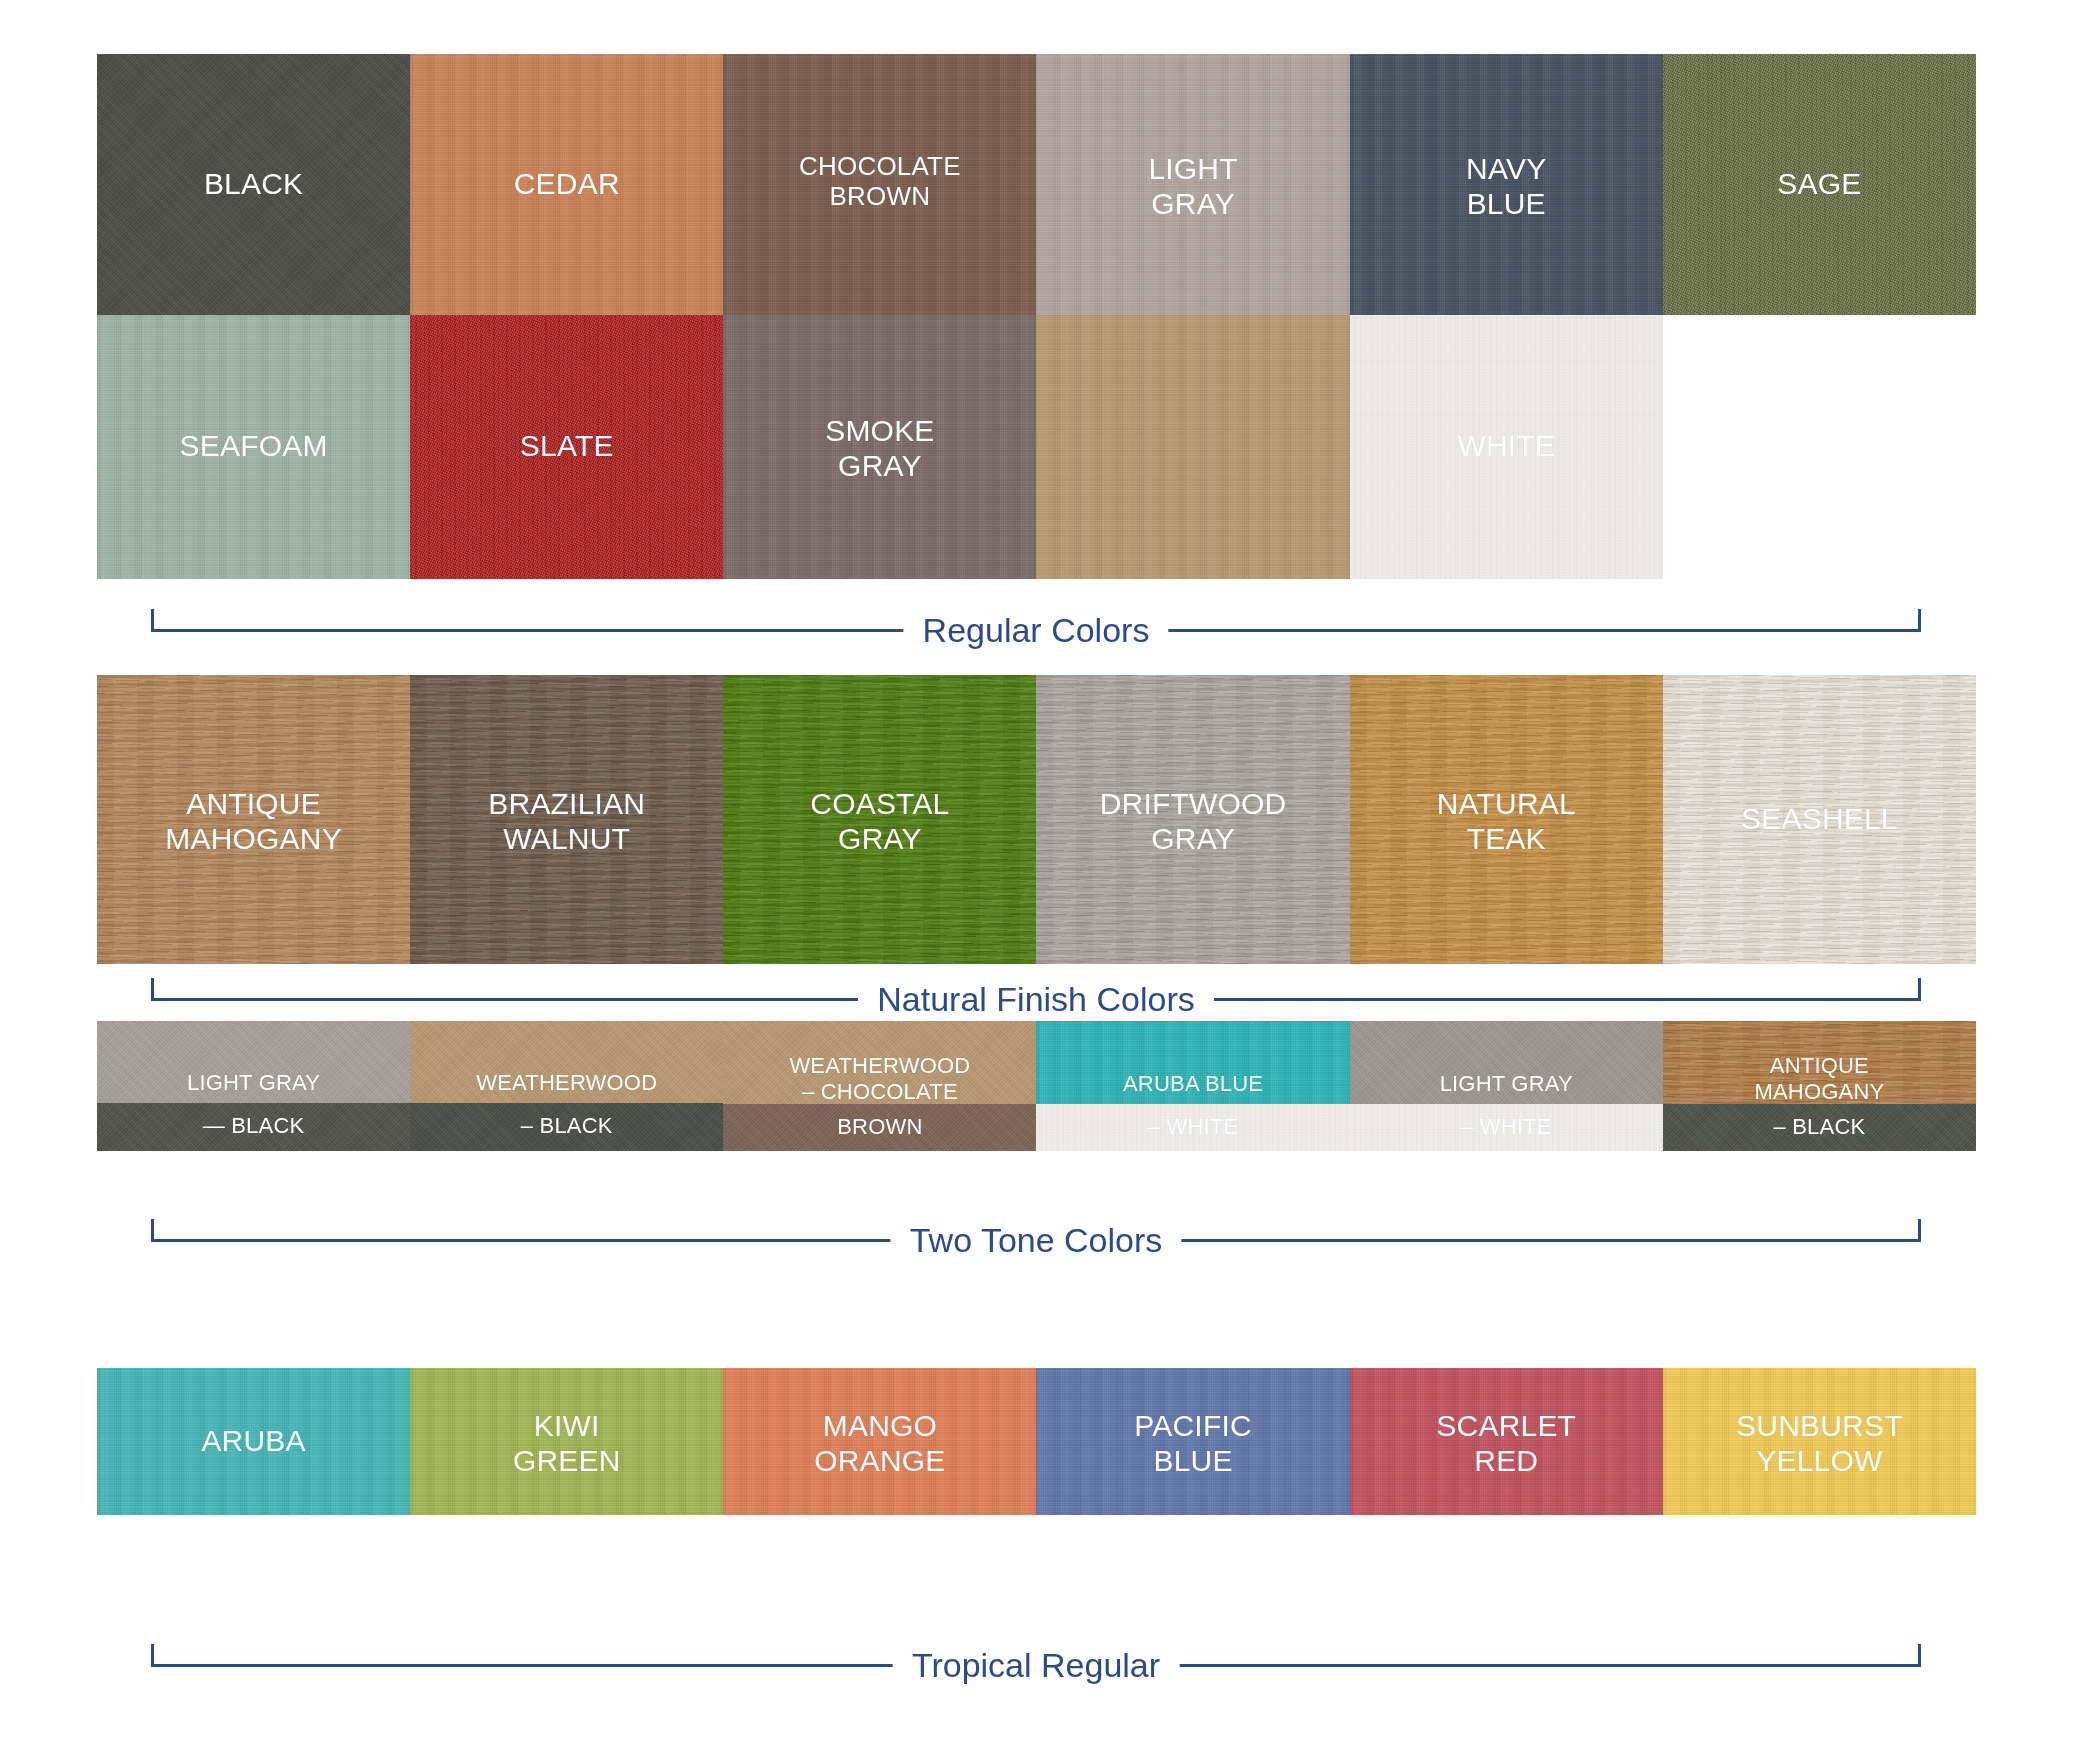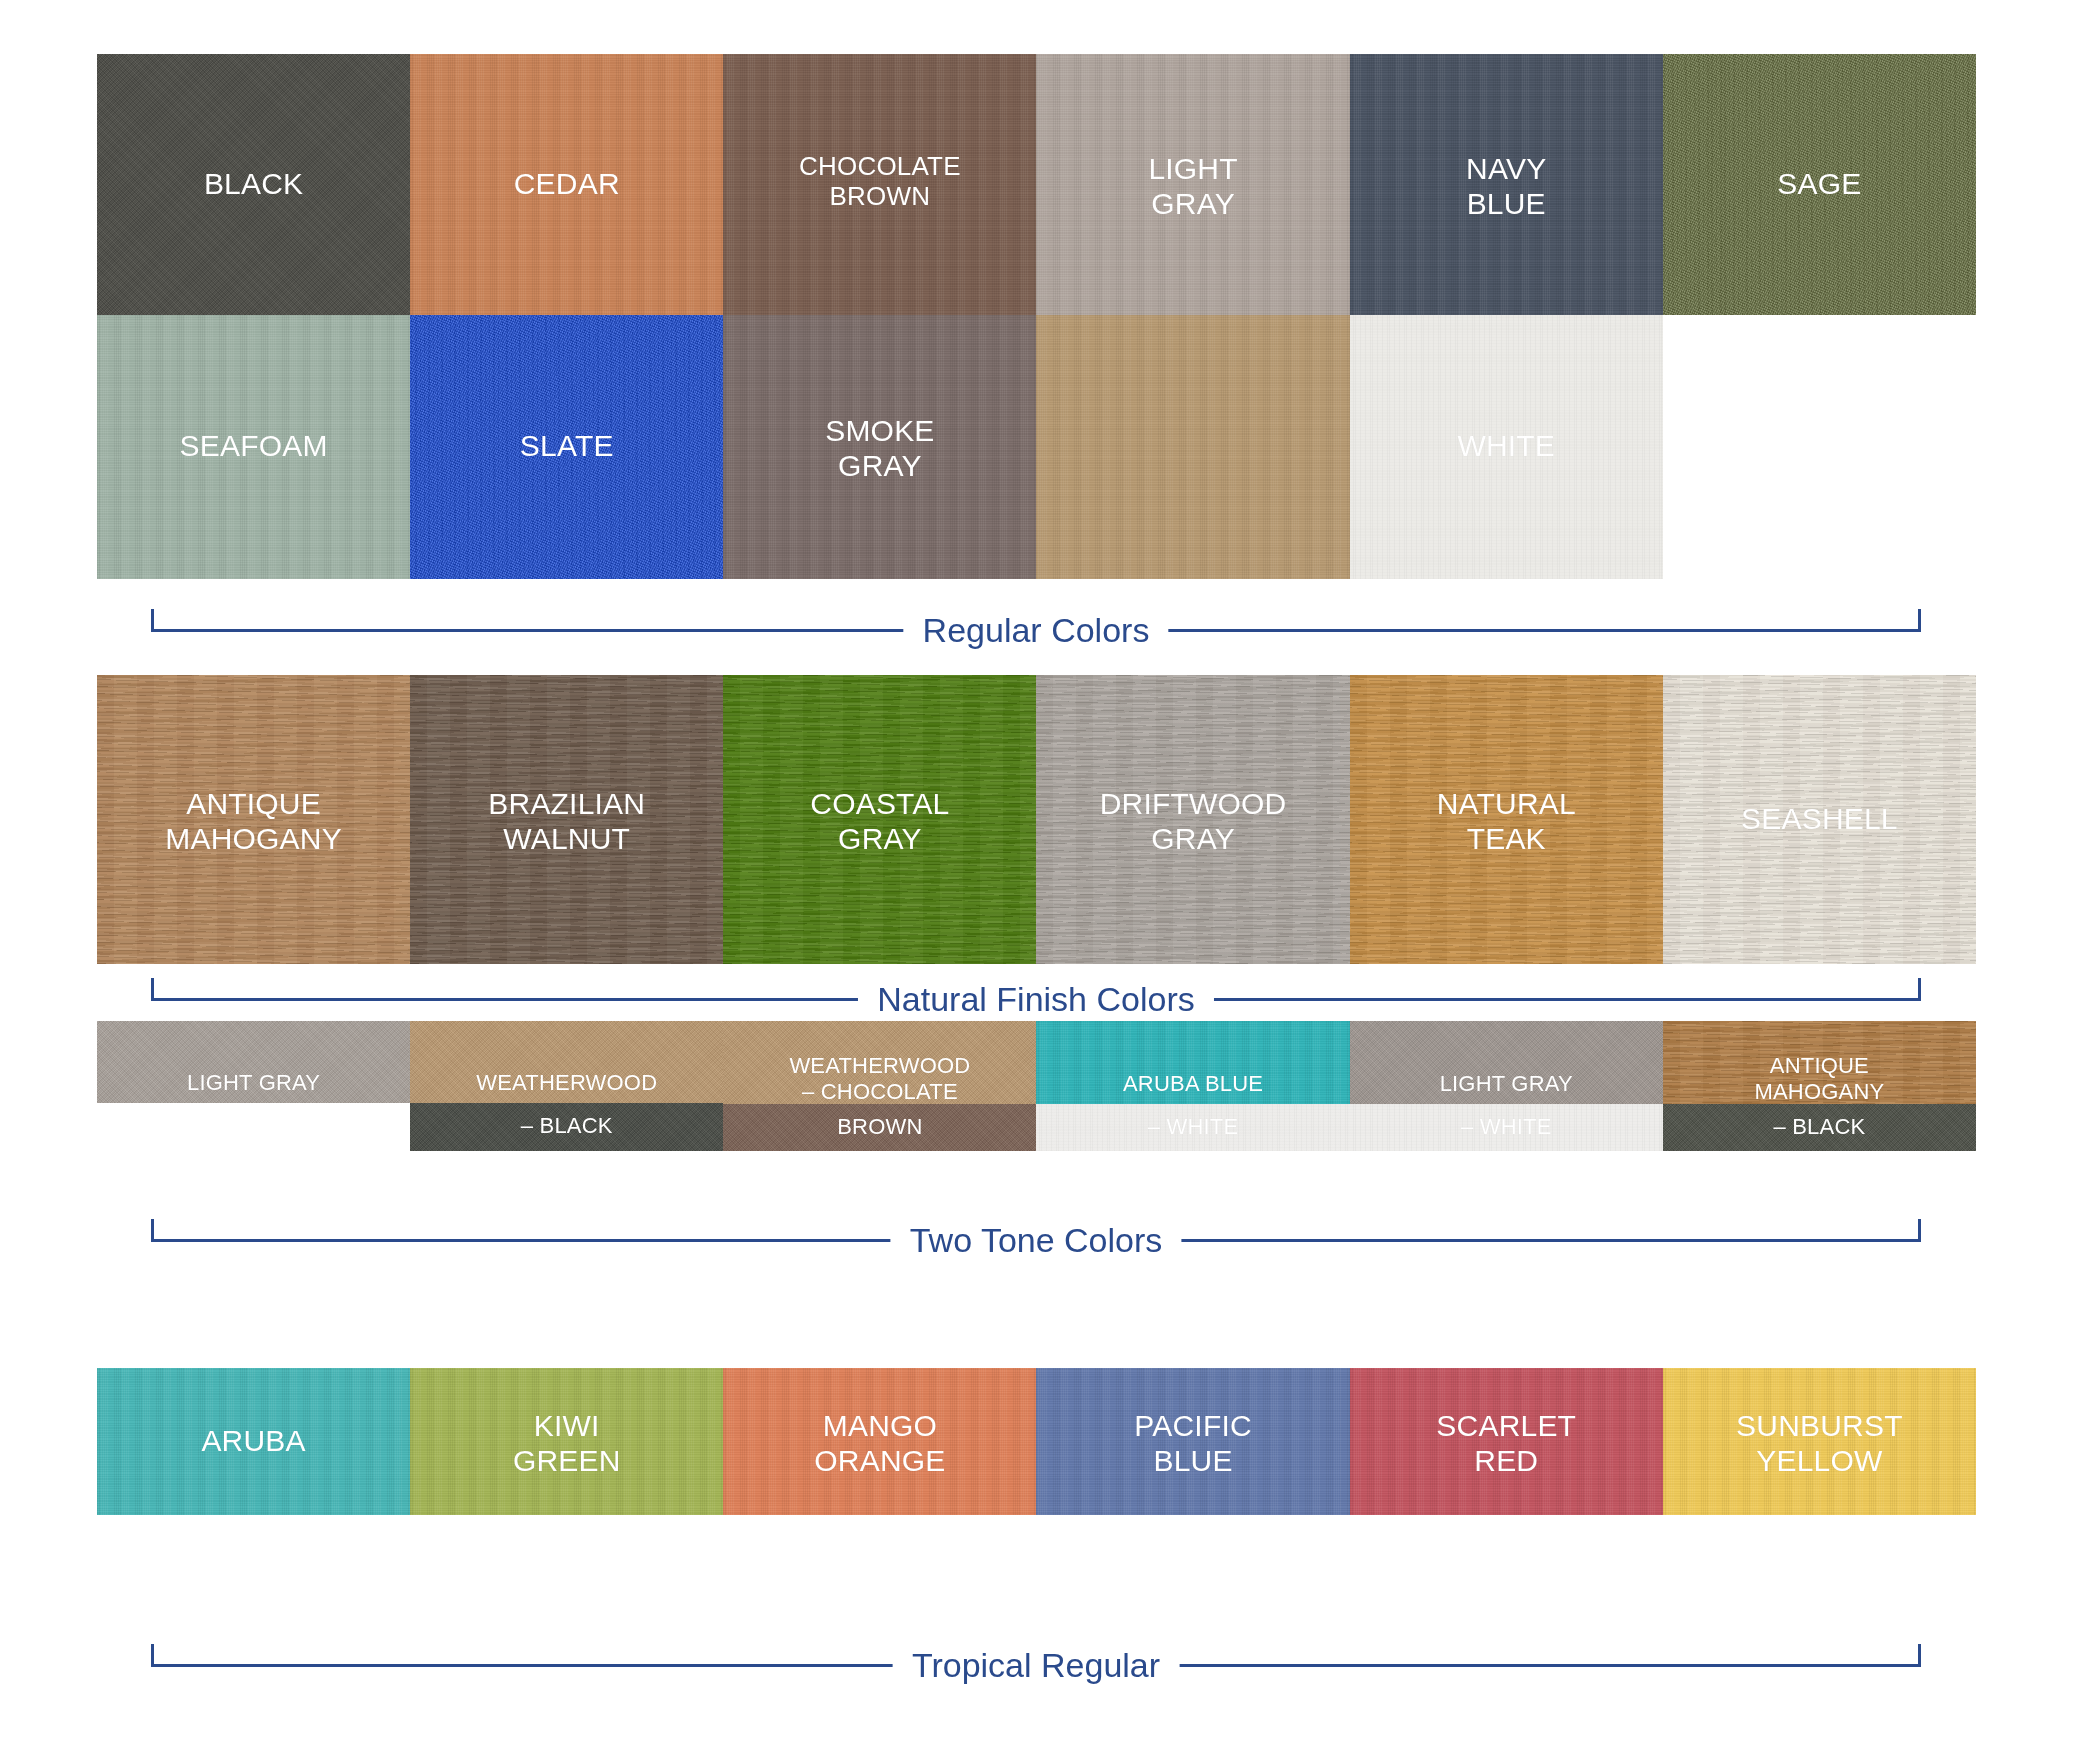--- a/index.html
+++ b/index.html
@@ -111,21 +111,21 @@
         </div>
       </div>
     </div>
     <div class="grid" style="top: 315px; height: 264px;">
       <div class="cell" style="background: rgb(159, 179, 166);">
         <div class="tex v"></div>
         <div class="label" style="color: rgb(255, 255, 255); font-size: 30px; top: calc(50% - 19px);">
           <div>SEAFOAM</div>
         </div>
       </div>
-      <div class="cell" style="background: #1d4ed8;">
+      <div class="cell" style="background: #b91c1c;">
         <div class="tex sp"></div>
         <div class="label" style="color: rgb(255, 255, 255); font-size: 30px; top: calc(50% - 19px);">
           <div>SLATE</div>
         </div>
       </div>
       <div class="cell" style="background: rgb(123, 108, 105);">
         <div class="tex v"></div>
         <div class="label" style="color: rgb(255, 255, 255); font-size: 30px; top: calc(50% - 34px);">
           <div>SMOKE</div>
           <div>GRAY</div>
@@ -199,20 +199,26 @@
     </div>
     <div class="grid" style="top: 1021px; height: 130px;">
       <div class="cell">
         <div class="tt">
           <div class="top" style="height: 63%; background: rgb(169, 161, 155);">
             <div class="tex stucco"></div>
             <div class="label" style="color: rgb(255, 255, 255); font-size: 22px; top: 60%;">
               <div>LIGHT GRAY</div>
             </div>
           </div>
+          <div class="bot" style="height: 37%; background: rgb(79, 82, 74);">
+            <div class="tex stucco"></div>
+            <div class="label" style="color: rgb(255, 255, 255); font-size: 22px; top: 20%;">
+              <div>— BLACK</div>
+            </div>
+          </div>
         </div>
       </div>
       <div class="cell">
         <div class="tt">
           <div class="top" style="height: 63%; background: rgb(187, 154, 114);">
             <div class="tex stucco"></div>
             <div class="label" style="color: rgb(255, 255, 255); font-size: 22px; top: 60%;">
               <div>WEATHERWOOD</div>
             </div>
           </div>

